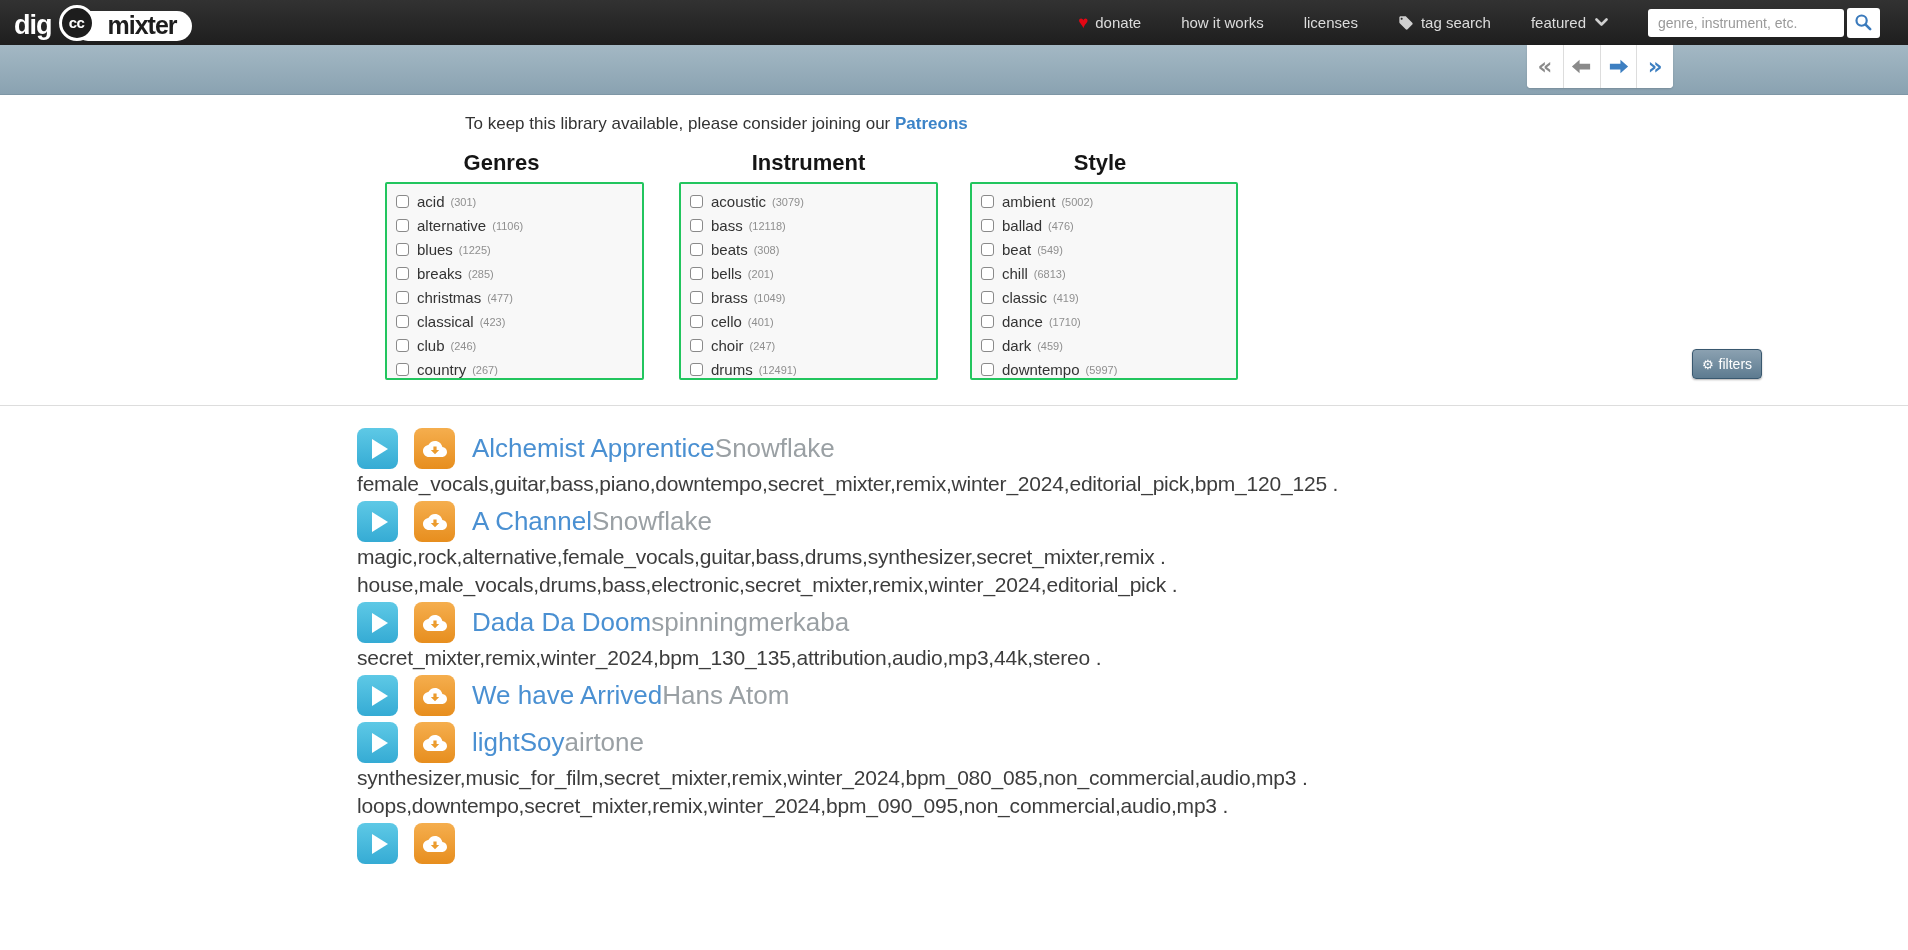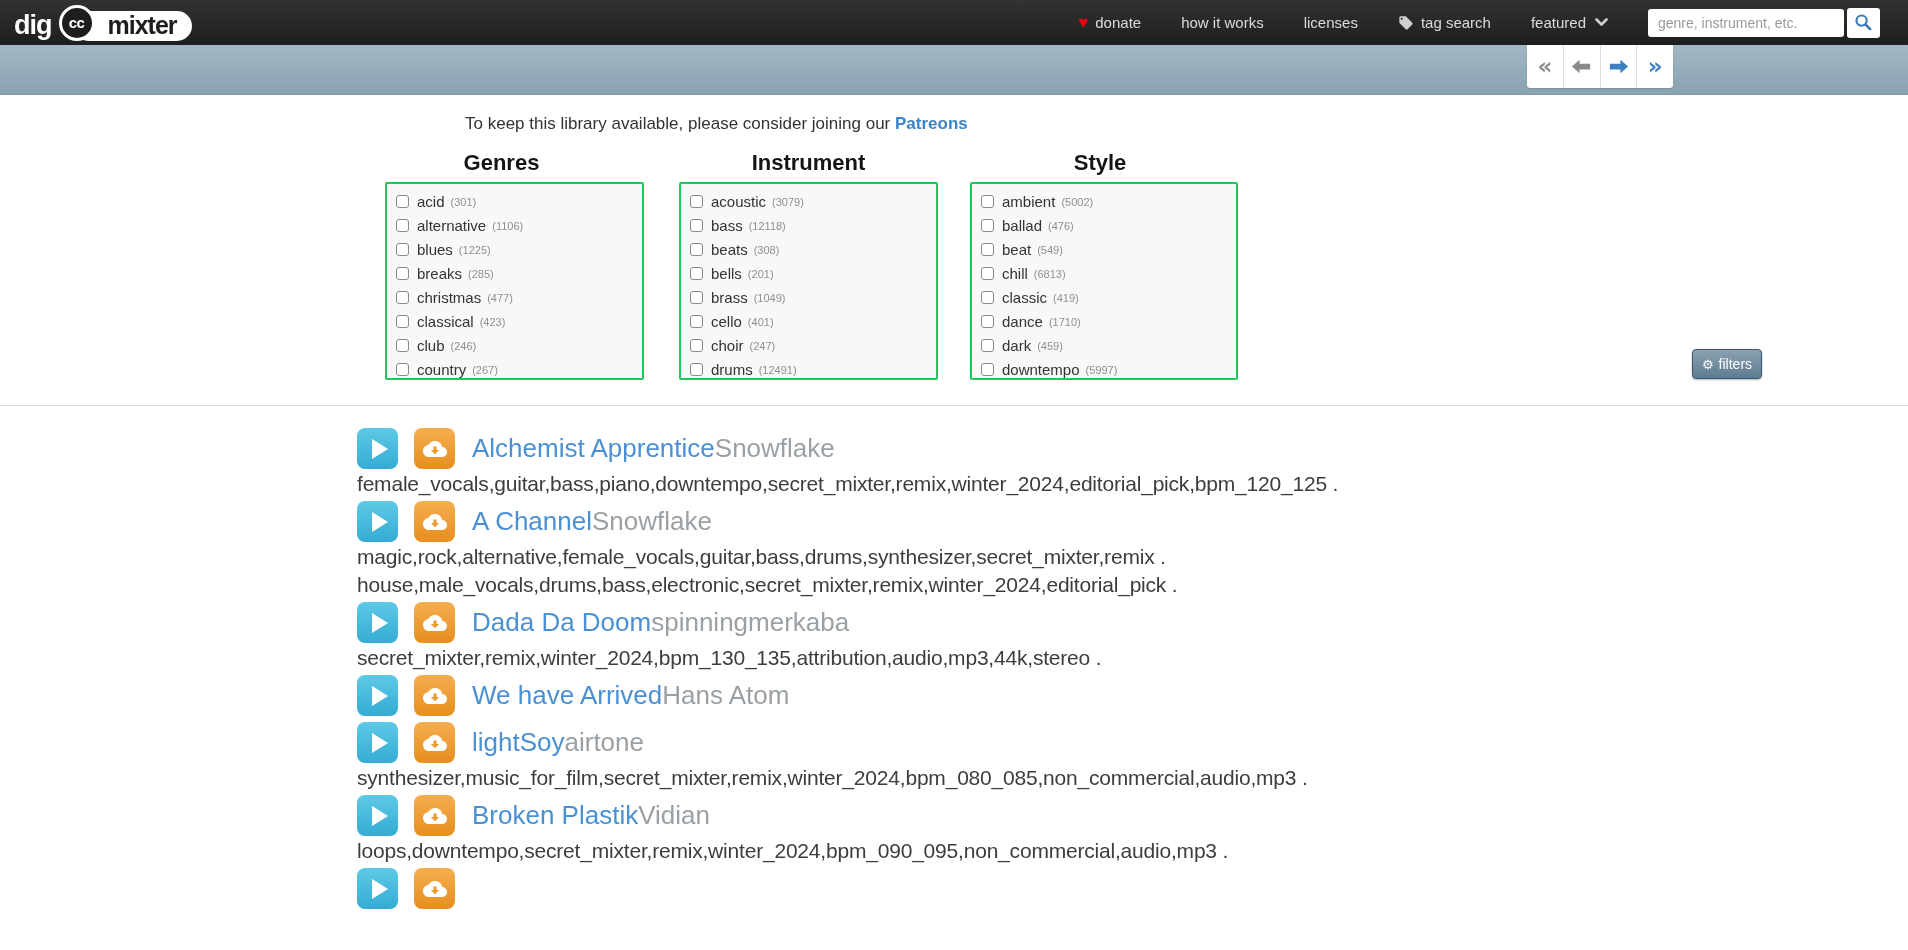--- a/index.html
+++ b/index.html
@@ -408,35 +408,20 @@
               <path fill="#ec9c2e" d="M12 17.2l-4.2-4.2h2.6v-3.4h3.2v3.4h2.6z"></path>
             </svg>
           </span>
         </button>
         <a class="t-title">lightSoy</a>
         <a class="t-artist">airtone</a>
       </div>
       <div class="t-tags">synthesizer,music_for_film,secret_mixter,remix,winter_2024,bpm_080_085,non_commercial,audio,mp3 .</div>
     </div>
     <div class="track-row">
-      <div class="track-top">
-        <button class="play-btn">
-          <span class="tri"></span>
-        </button>
-        <button class="dl-btn">
-          <span style="display:flex">
-            <svg width="24" height="24" viewBox="0 0 24 24">
-              <path fill="#fff" d="M19.35 10.04C18.67 6.59 15.64 4 12 4 9.11 4 6.6 5.64 5.35 8.04 2.34 8.36 0 10.91 0 14c0 3.31 2.69 6 6 6h13c2.76 0 5-2.24 5-5 0-2.64-2.05-4.78-4.65-4.96z"></path>
-              <path fill="#ec9c2e" d="M12 17.2l-4.2-4.2h2.6v-3.4h3.2v3.4h2.6z"></path>
-            </svg>
-          </span>
-        </button>
-        <a class="t-title">Broken Plastik</a>
-        <a class="t-artist">Vidian</a>
-      </div>
       <div class="t-tags">loops,downtempo,secret_mixter,remix,winter_2024,bpm_090_095,non_commercial,audio,mp3 .</div>
     </div>
     <div class="track-row">
       <div class="track-top">
         <button class="play-btn">
           <span class="tri"></span>
         </button>
         <button class="dl-btn">
           <span style="display:flex">
             <svg width="24" height="24" viewBox="0 0 24 24">

